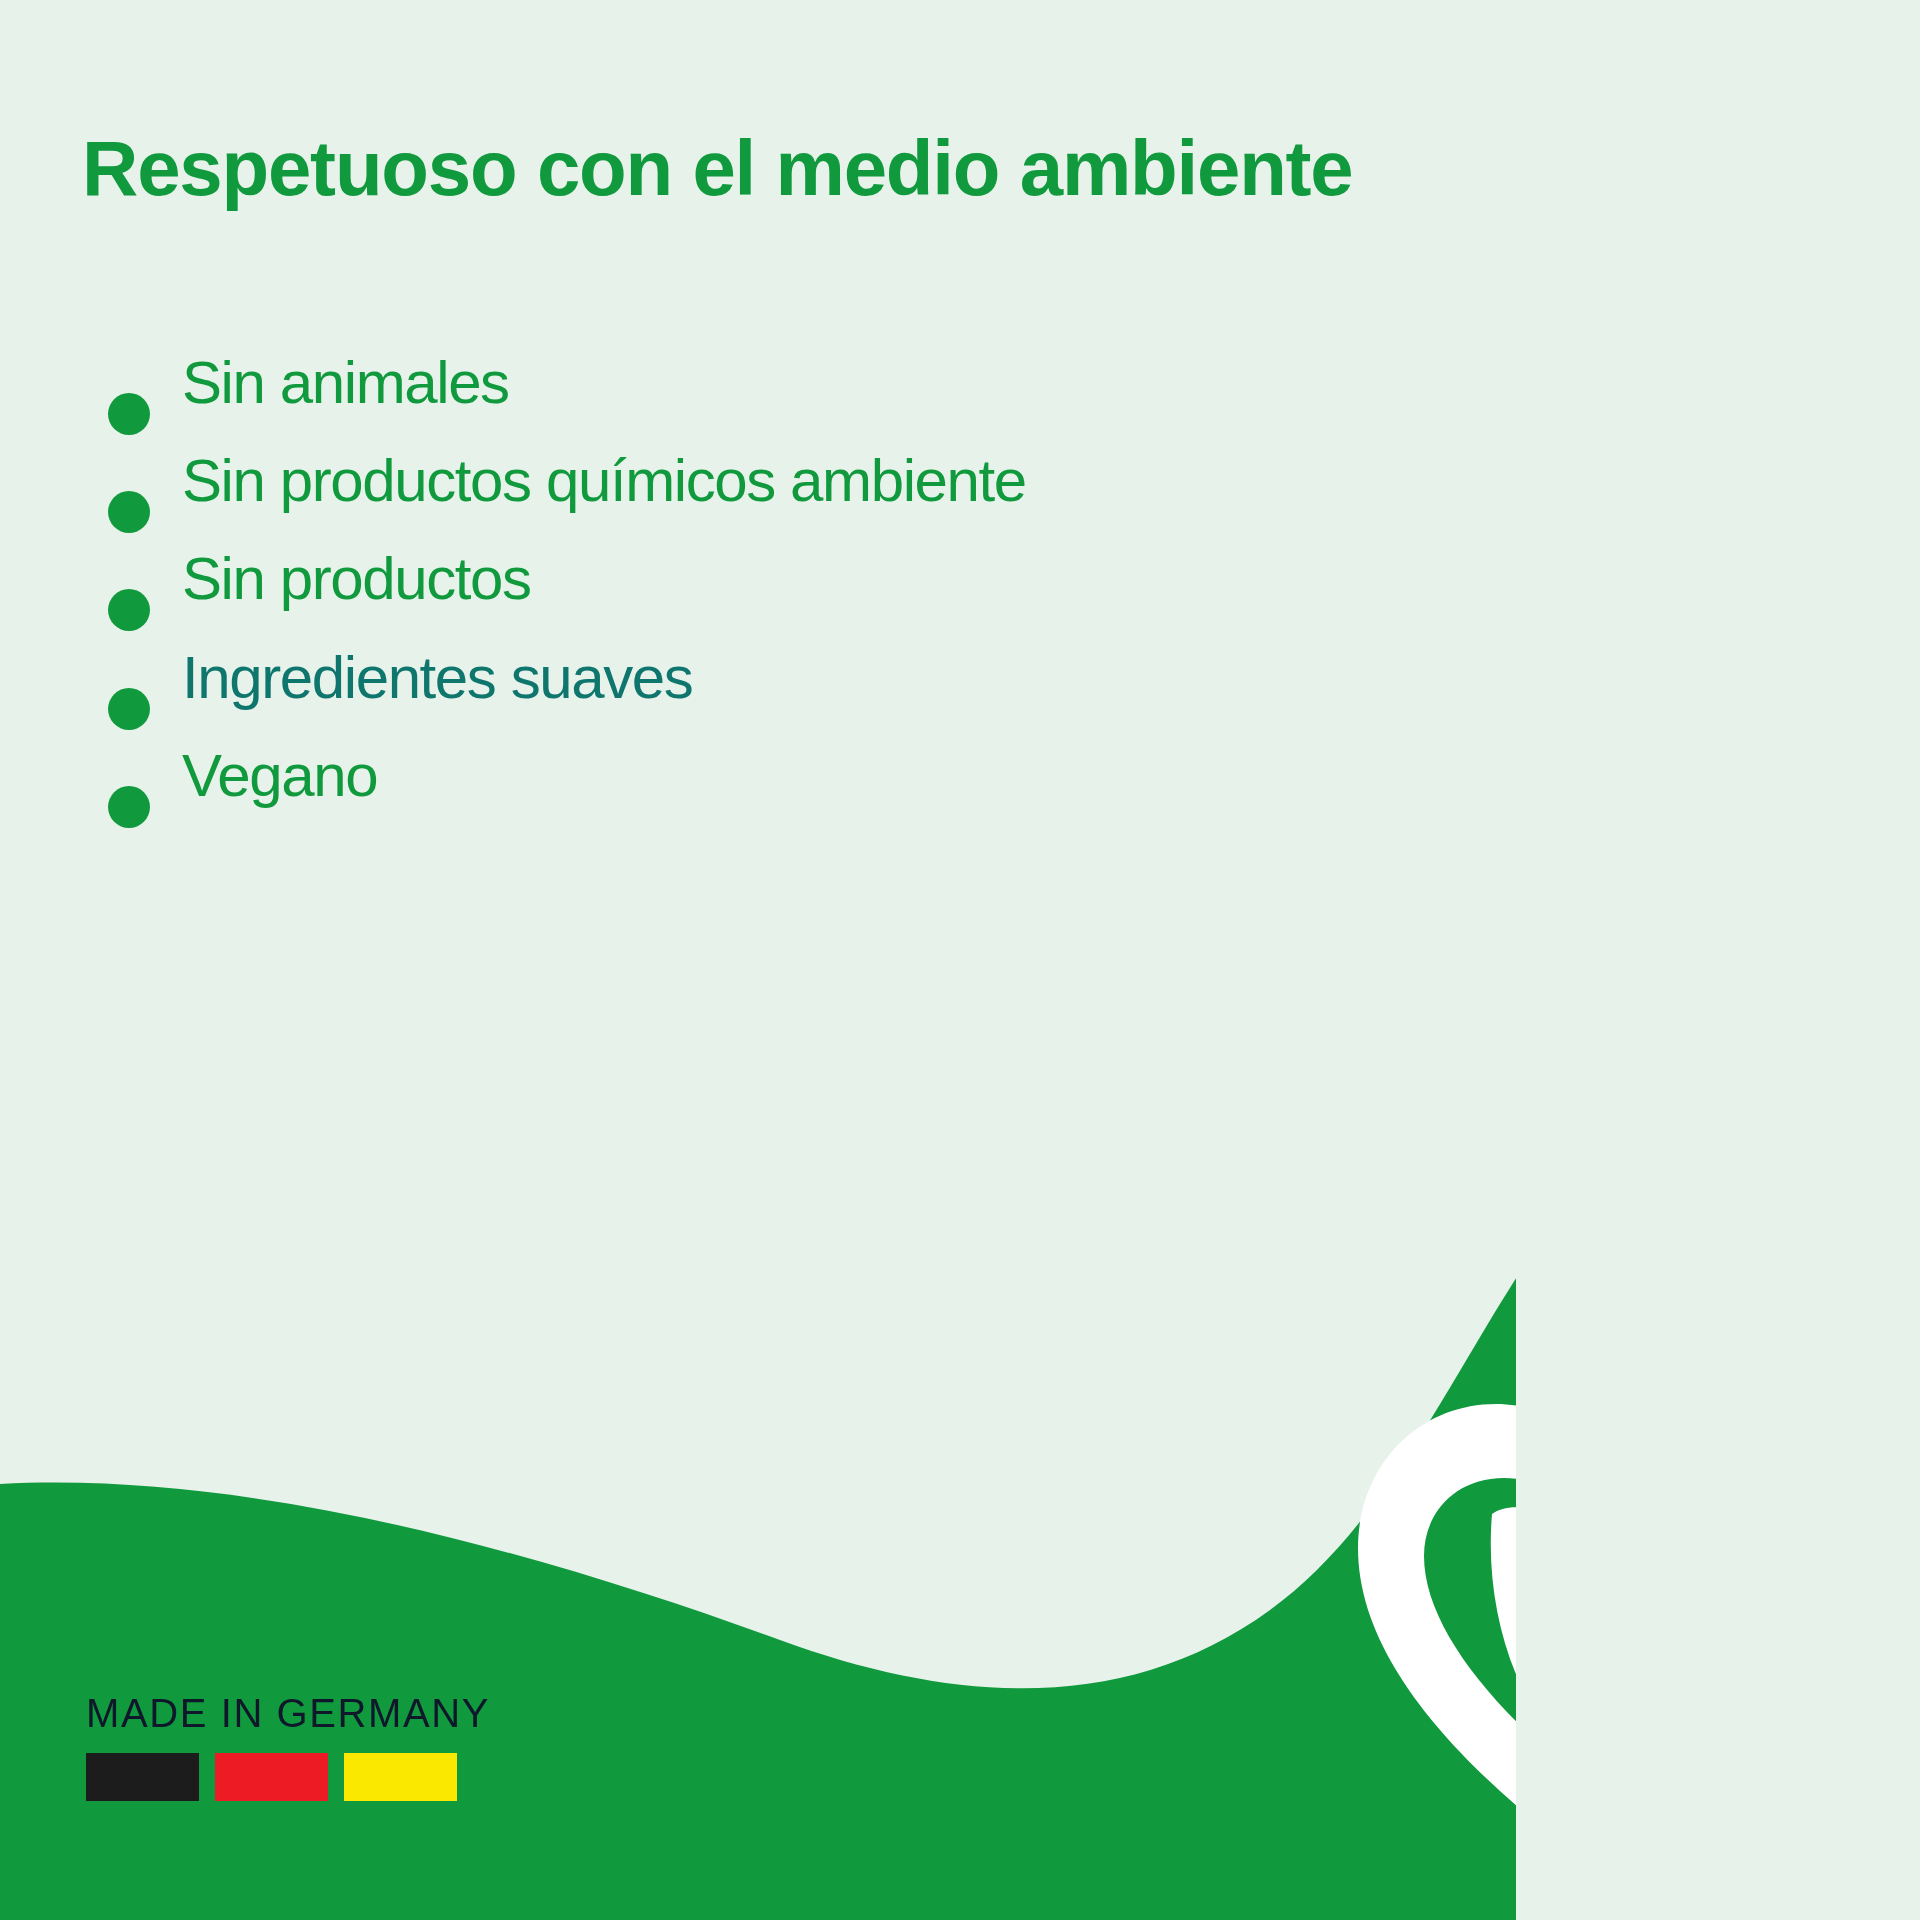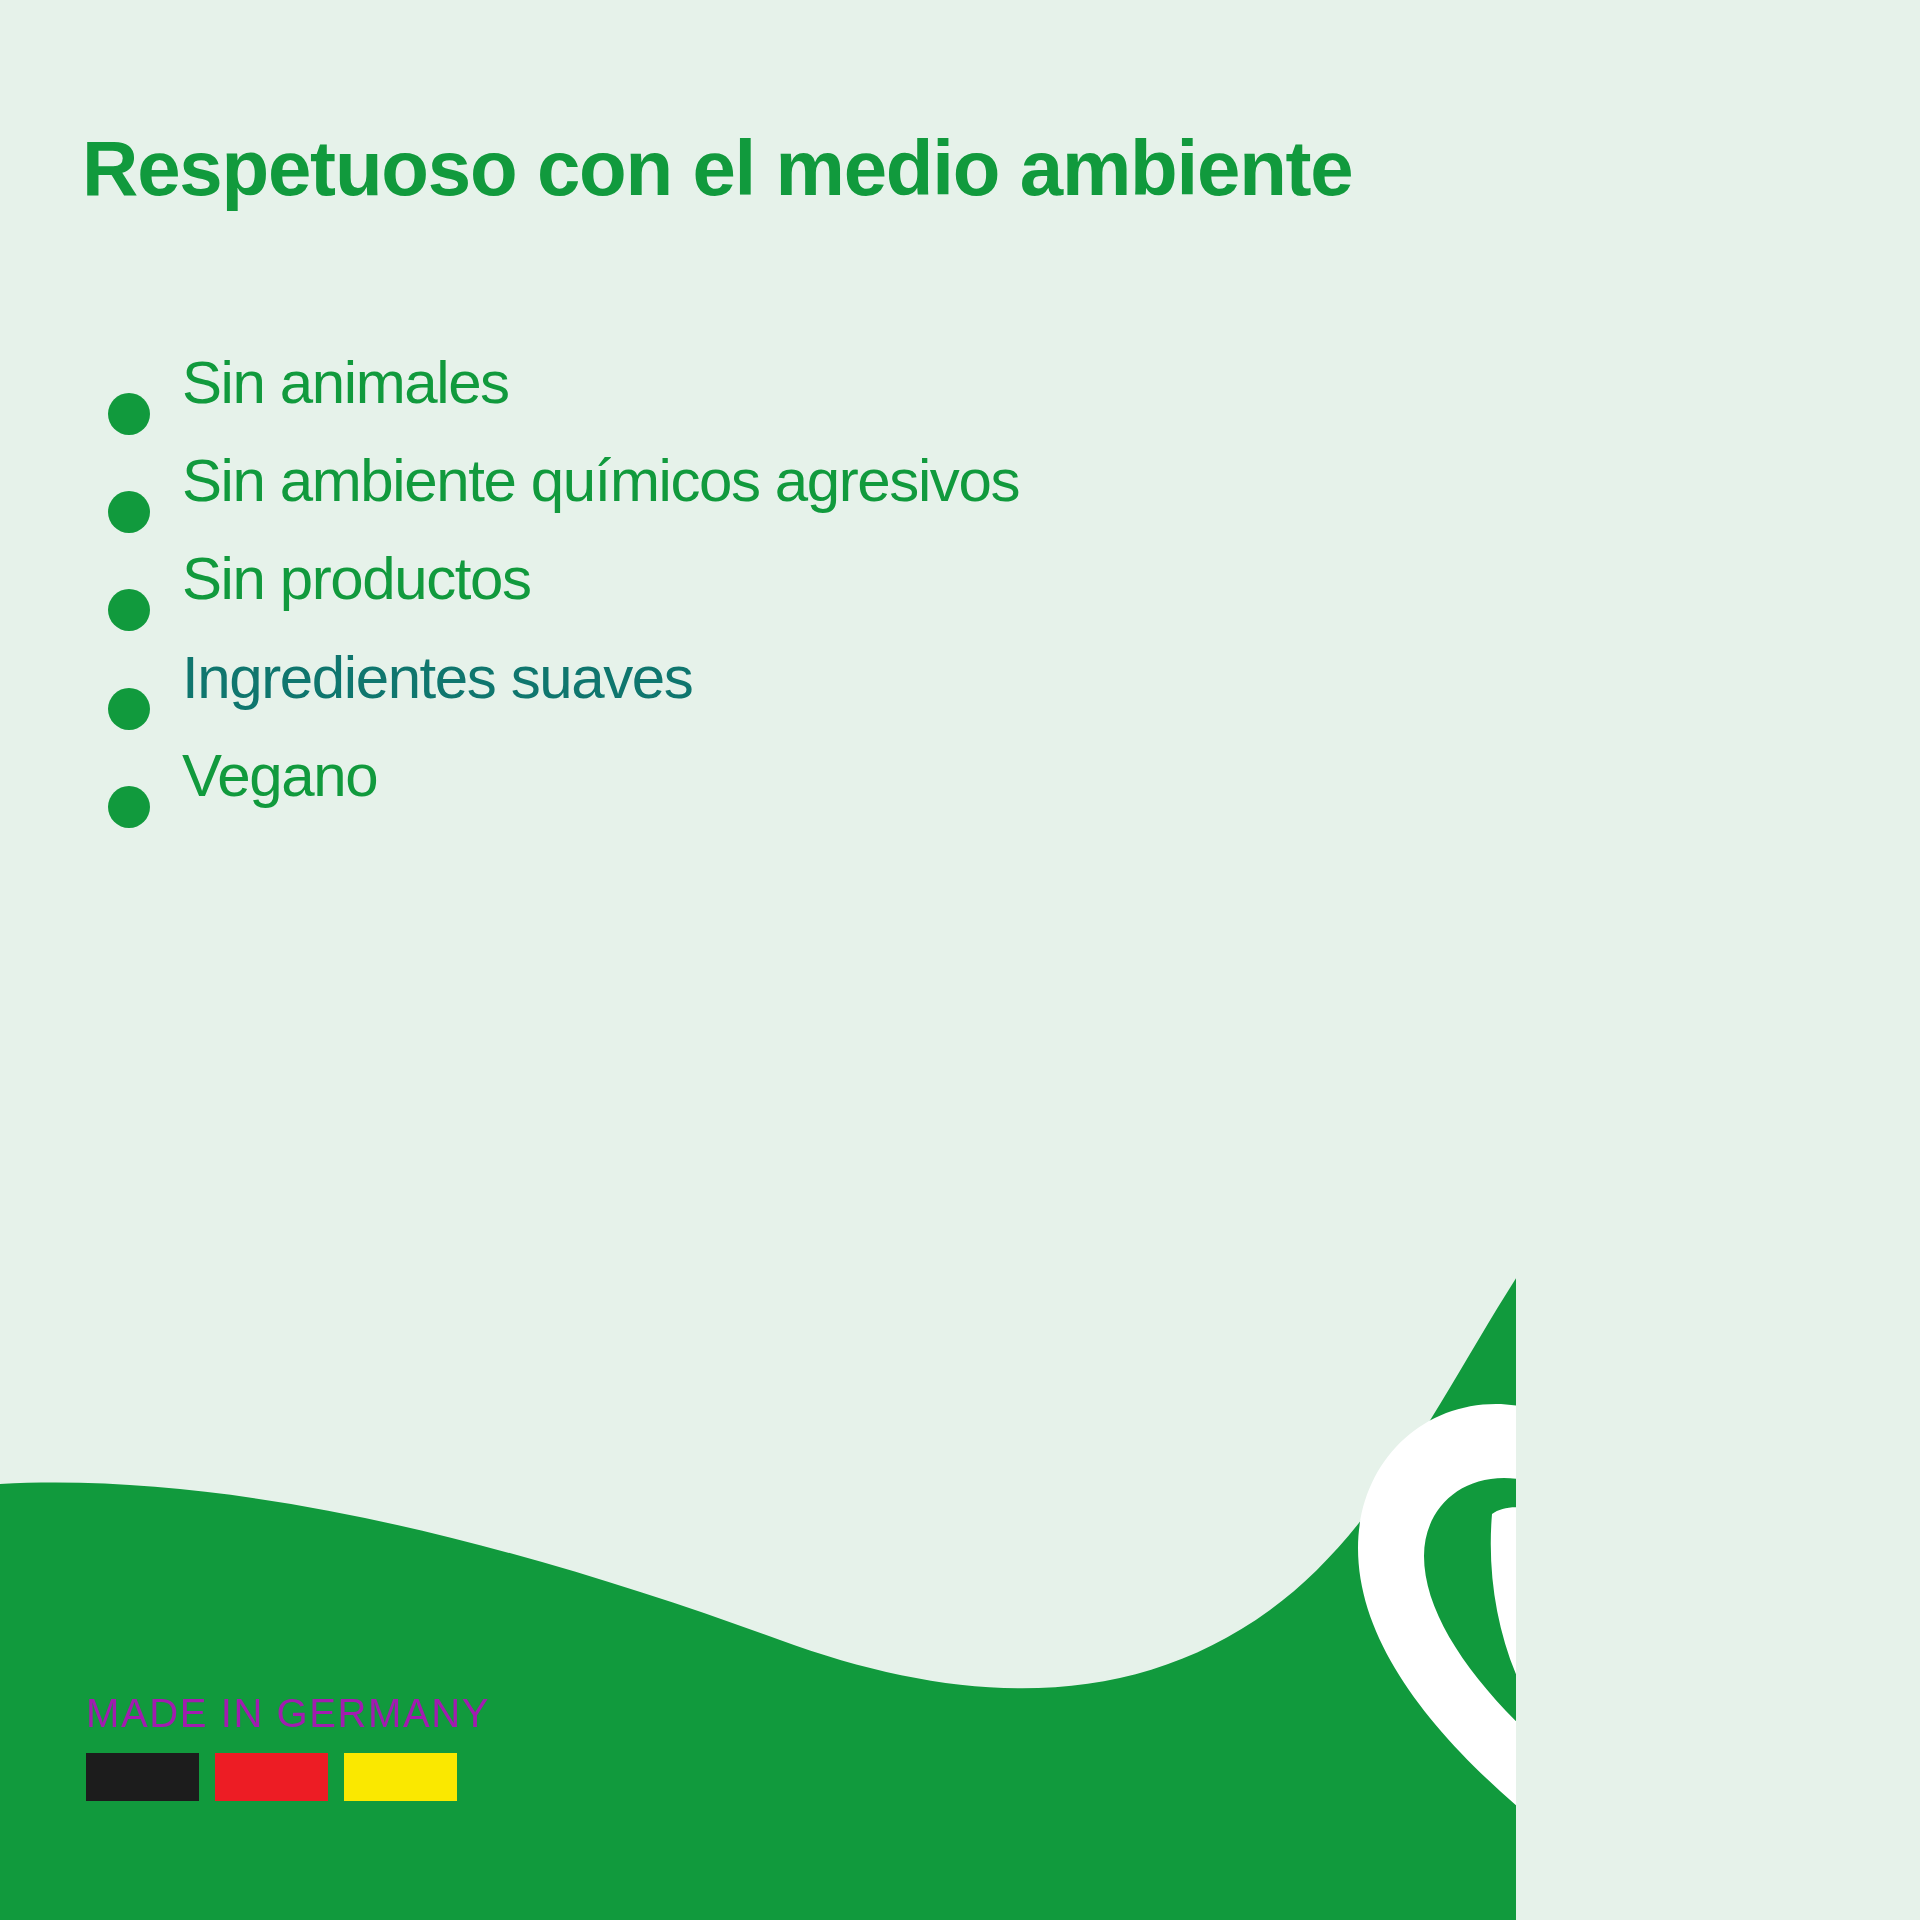--- a/index.html
+++ b/index.html
@@ -136,38 +136,38 @@
 
   <h1 id="title" style="color: rgb(17, 154, 61);">Respetuoso con el medio ambiente</h1>
 
   <ul id="feature-list">
     <li class="feature-item" style="color: rgb(17, 154, 61);">
       <span class="feature-bullet" style="background: rgb(17, 154, 61);"></span>
       <span>Sin animales</span>
     </li>
     <li class="feature-item" style="color: rgb(17, 154, 61);">
       <span class="feature-bullet" style="background: rgb(17, 154, 61);"></span>
-      <span>Sin ambiente químicos agresivos</span>
+      <span>Sin productos químicos ambiente</span>
     </li>
     <li class="feature-item" style="color: rgb(17, 154, 61);">
       <span class="feature-bullet" style="background: rgb(17, 154, 61);"></span>
       <span>Sin productos</span>
     </li>
     <li class="feature-item" style="color: #0f766e;">
       <span class="feature-bullet" style="background: rgb(17, 154, 61);"></span>
       <span>Ingredientes suaves</span>
     </li>
     <li class="feature-item" style="color: rgb(17, 154, 61);">
       <span class="feature-bullet" style="background: rgb(17, 154, 61);"></span>
       <span>Vegano</span>
     </li>
   </ul>
 
   <div id="made-in-germany">
-    <div id="made-label" style="color: #a21caf;">MADE IN GERMANY</div>
+    <div id="made-label" style="color: #0f172a;">MADE IN GERMANY</div>
     <div id="flag-swatches">
       <div class="flag-band" style="background: rgb(28, 28, 28);"></div>
       <div class="flag-band" style="background: rgb(237, 28, 36);"></div>
       <div class="flag-band" style="background: rgb(250, 232, 0);"></div>
     </div>
   </div>
 
   <svg id="eco-logo" viewBox="0 0 548 500">
 
     <path d="M274,78

